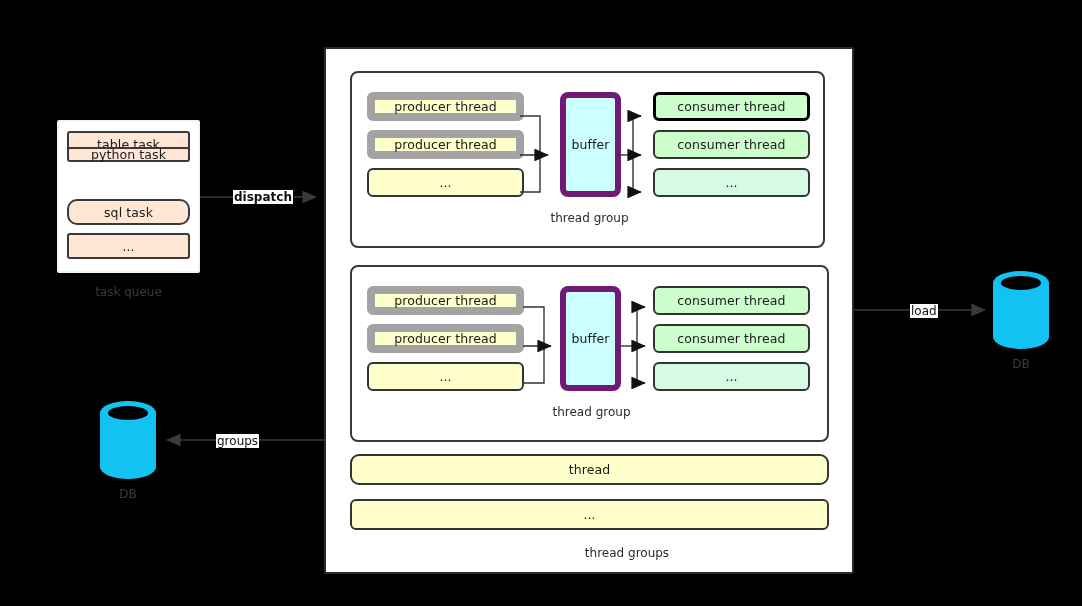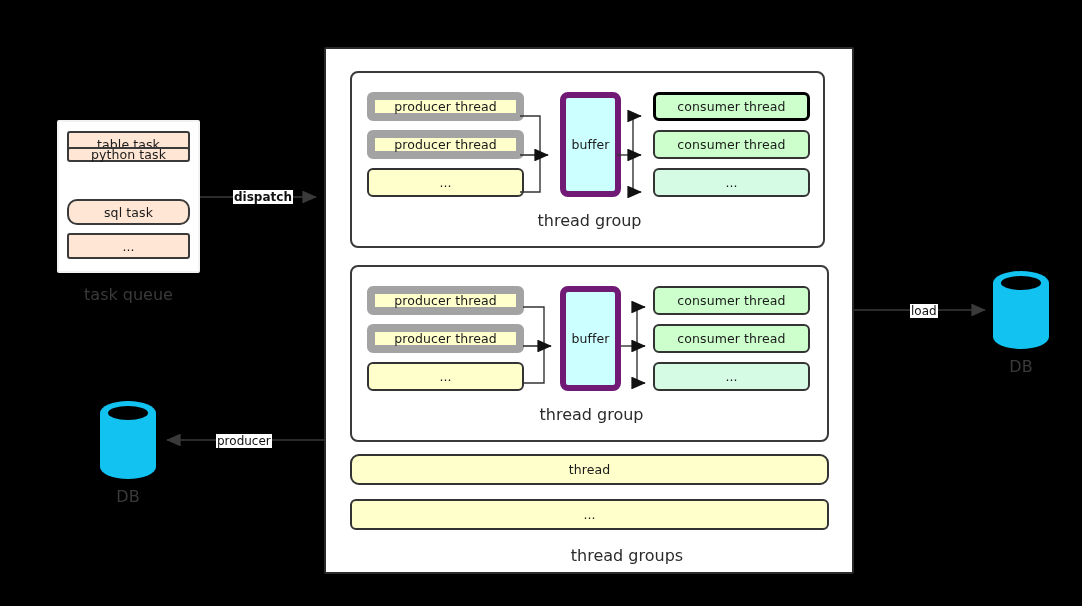--- a/index.html
+++ b/index.html
@@ -26,21 +26,21 @@
   
   #main-panel{left:324px;top:47px;width:530px;height:527px;
               background:#ffffff;border:2px solid #2b2b2b;border-radius:2px;}
   .group-box{position:absolute;box-sizing:border-box;background:#ffffff;
              border:2px solid #3a3a3a;border-radius:8px;}
 
   #task-queue-box{left:57px;top:120px;width:143px;height:153px;
                   background:#ffffff;border:2px solid #f2f2f2;border-radius:2px;}
 
   
-  .caption{position:absolute;font-size:16px;color:#2b2b2b;
+  .caption{position:absolute;font-size:12px;color:#2b2b2b;
            text-align:center;white-space:nowrap;}
   .caption.dim{color:#3a3a3a;}
   .edge-label{position:absolute;background:#ffffff;color:#111111;
               font-size:12px;padding:0 1px;white-space:nowrap;line-height:14px;}
 
   
   svg.lines{position:absolute;left:0;top:0;width:1082px;height:606px;
             pointer-events:none;}
 
   
@@ -184,14 +184,14 @@
   <path d="M523,346 L551,346" stroke="#333" stroke-width="1.6" fill="none" marker-end="url(#arrk)"></path>
 
   <path d="M621,346 L637,346" stroke="#333" stroke-width="1.4" fill="none"></path>
   <path d="M637,307 L637,383" stroke="#333" stroke-width="1.4" fill="none"></path>
   <path d="M637,307 L645,307" stroke="#333" stroke-width="1.6" fill="none" marker-end="url(#arrk)"></path>
   <path d="M637,346 L645,346" stroke="#333" stroke-width="1.6" fill="none" marker-end="url(#arrk)"></path>
   <path d="M637,383 L645,383" stroke="#333" stroke-width="1.6" fill="none" marker-end="url(#arrk)"></path>
 </svg>
 
 <div class="edge-label" style="left:233px;top:190px;font-weight:bold;">dispatch</div>
-<div class="edge-label" style="left:216px;top:434px;">producer</div>
+<div class="edge-label" style="left:216px;top:434px;">groups</div>
 <div class="edge-label" style="left:910px;top:304px;">load</div>
 
 </body></html>

